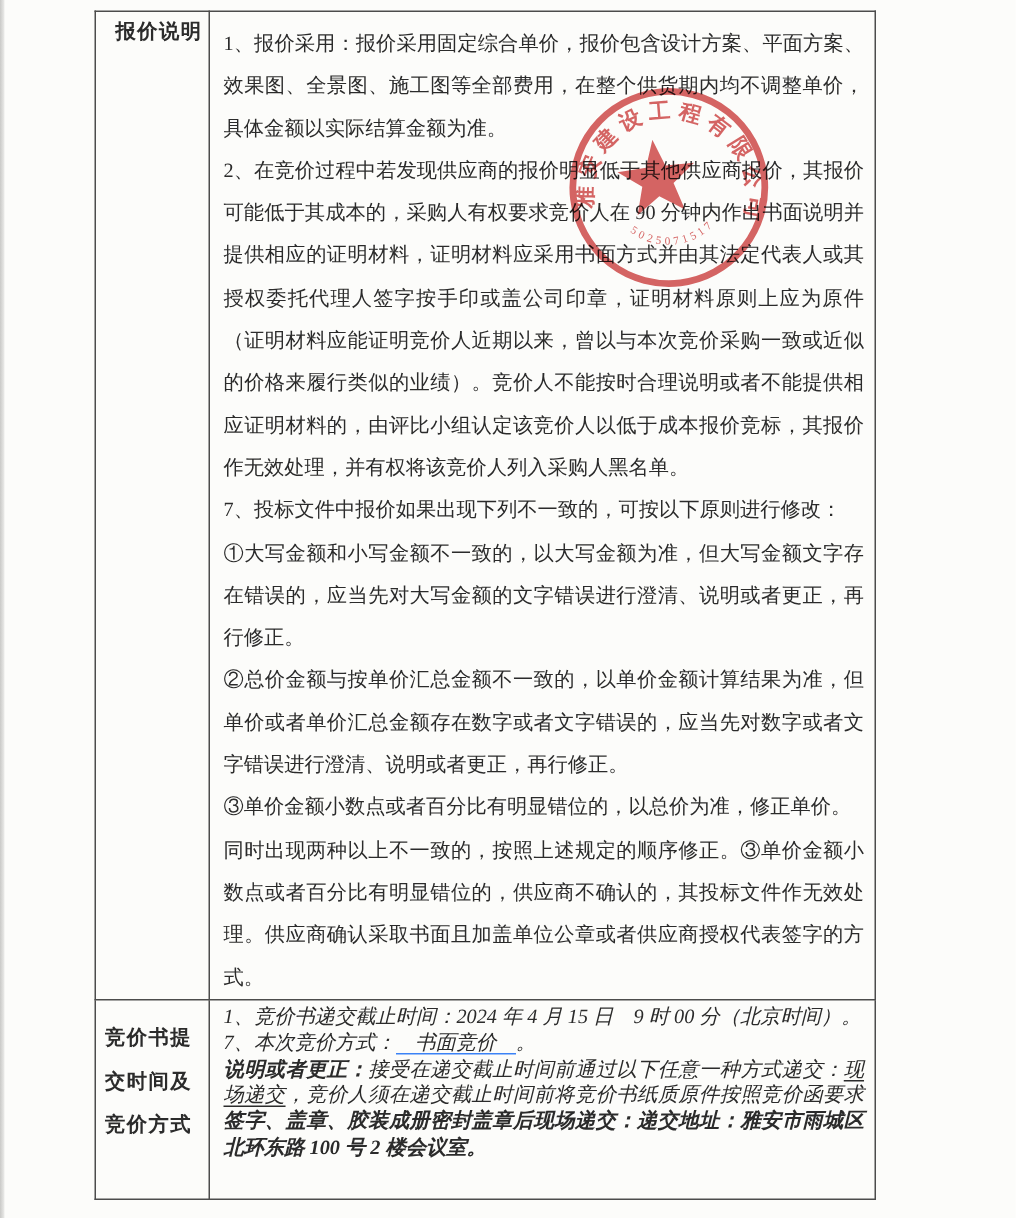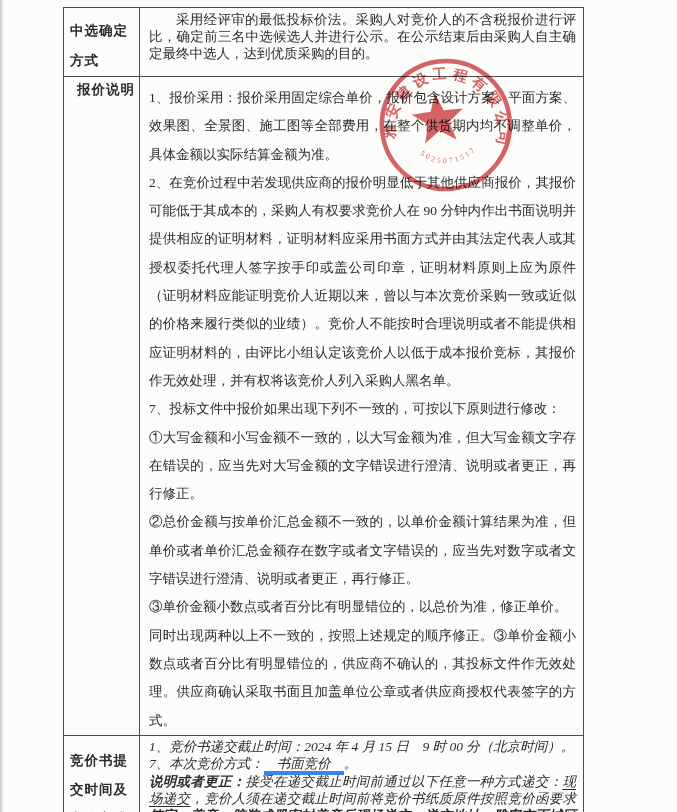--- a/index.html
+++ b/index.html
@@ -38,21 +38,21 @@
   
   .r1-content{line-height:17px;}
   .r1-content p{margin:0;text-indent:2em;}
   .r2-content{line-height:28.3px;padding-top:7px !important;margin-top:48px;}
   .r2-content p{margin:0;}
   .r3-content{line-height:17.4px;padding-top:2px !important;}
   .r3-content p{margin:0;font-style:italic;}
   .b{font-weight:bold;}
   .u{text-decoration:underline;text-underline-offset:3px;}
   .u-pad{
-    border-bottom:4px solid #3b82f6;
+    border-bottom:1px solid #3b82f6;
     padding:0 13px;
   }
   
   .seal{
     position:absolute;left:376px;top:56px;width:140px;height:140px;
     mix-blend-mode:multiply;opacity:.82;
     transform:rotate(-7deg);
     pointer-events:none;
   }
   .seal text{font-family:"Liberation Serif","DejaVu Serif",serif;}
@@ -62,26 +62,20 @@
 
 <div class="scan-edge"></div>
 
 <table class="doc-table">
   <colgroup>
       <col class="col-label">
       <col class="col-content">
     </colgroup>
   <tbody>
 
-    <tr>
-      <td class="label-cell" style="height:58px;">中选确定方式</td>
-      <td class="content-cell r1-content">
-        <p>采用经评审的最低投标价法。采购人对竞价人的不含税报价进行评比，确定前三名中选候选人并进行公示。在公示结束后由采购人自主确定最终中选人，达到优质采购的目的。</p>
-      </td>
-    </tr>
 
     <tr>
       <td class="label-cell single" style="height:566px;padding-top:4px;text-align:right;">报价说明</td>
       <td class="content-cell r2-content">
         <p>1、报价采用：报价采用固定综合单价，报价包含设计方案、平面方案、效果图、全景图、施工图等全部费用，在整个供货期内均不调整单价，具体金额以实际结算金额为准。</p>
         <p>2、在竞价过程中若发现供应商的报价明显低于其他供应商报价，其报价可能低于其成本的，采购人有权要求竞价人在 90 分钟内作出书面说明并提供相应的证明材料，证明材料应采用书面方式并由其法定代表人或其授权委托代理人签字按手印或盖公司印章，证明材料原则上应为原件（证明材料应能证明竞价人近期以来，曾以与本次竞价采购一致或近似的价格来履行类似的业绩）。竞价人不能按时合理说明或者不能提供相应证明材料的，由评比小组认定该竞价人以低于成本报价竞标，其报价作无效处理，并有权将该竞价人列入采购人黑名单。</p>
         <p>7、投标文件中报价如果出现下列不一致的，可按以下原则进行修改：</p>
         <p>①大写金额和小写金额不一致的，以大写金额为准，但大写金额文字存在错误的，应当先对大写金额的文字错误进行澄清、说明或者更正，再行修正。</p>
         <p>②总价金额与按单价汇总金额不一致的，以单价金额计算结果为准，但单价或者单价汇总金额存在数字或者文字错误的，应当先对数字或者文字错误进行澄清、说明或者更正，再行修正。</p>
         <p>③单价金额小数点或者百分比有明显错位的，以总价为准，修正单价。</p>

